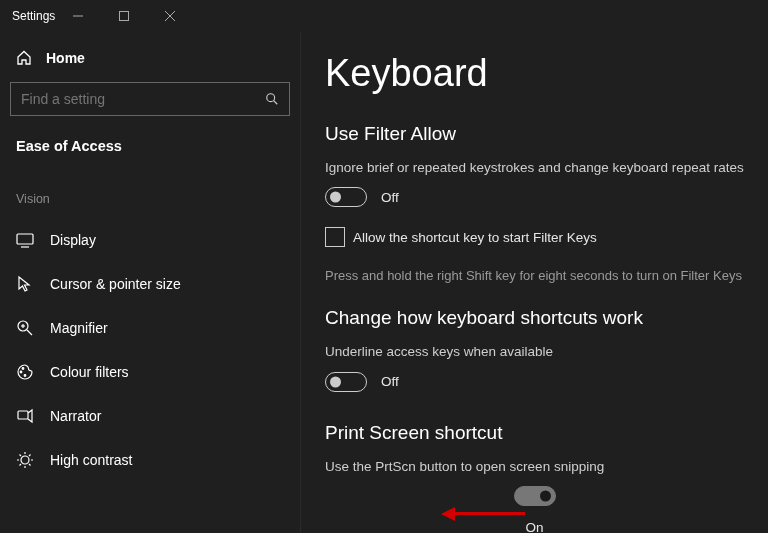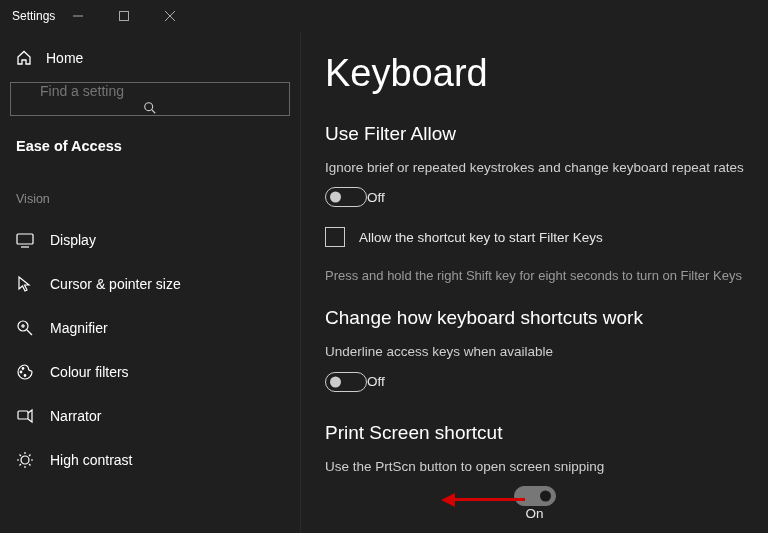--- a/index.html
+++ b/index.html
@@ -4,43 +4,43 @@
 <style>
   * { margin: 0; padding: 0; box-sizing: border-box; font-family: "Segoe UI", Arial, sans-serif; }
   body { background: #1f1f1f; color: #fff; width: 768px; height: 533px; overflow: hidden; display: flex; flex-direction: column; }
   .titlebar { height: 32px; display: flex; align-items: center; padding-left: 12px; }
   .titlebar-title { font-size: 12px; color: #fff; }
   .winbtns { display: flex; }
   .winbtn { width: 46px; height: 32px; display: flex; align-items: center; justify-content: center; color: #ccc; }
   .winbtn svg { width: 10px; height: 10px; stroke: #aaa; stroke-width: 1; fill: none; }
   .content { flex: 1; display: flex; min-height: 0; }
   .sidebar { width: 300px; padding: 8px 10px; overflow: hidden; }
-  .home-row { display: flex; align-items: center; gap: 14px; padding: 10px 6px 16px 6px; }
+  .home-row { display: flex; align-items: center; gap: 14px; padding: 10px 6px 16px 6px; font-weight: bold; }
   .home-row .icon { width: 16px; height: 16px; color: #fff; }
   .home-row span { font-size: 14px; }
-  .searchbox { display: flex; align-items: center; justify-content: space-between; border: 1px solid #666; height: 34px; padding: 0 10px; margin-bottom: 18px; flex-direction: column; }
+  .searchbox { display: flex; align-items: center; justify-content: space-between; border: 1px solid #666; height: 34px; padding: 0 10px; margin-bottom: 18px; }
   .searchbox input { background: transparent; border: none; outline: none; color: #ccc; font-size: 14px; width: 220px; }
   .search-icon { width: 14px; height: 14px; color: #ccc; }
   .sidebar-heading { font-size: 14.5px; font-weight: 700; padding: 4px 6px 24px 6px; }
   .section-label { font-size: 12.5px; color: #8a8a8a; padding: 6px; margin-top: 8px; margin-bottom: 6px; }
   .nav-item { display: flex; align-items: center; gap: 16px; height: 44px; padding: 0 6px; font-size: 14px; color: #fff; cursor: pointer; }
   .nav-item .icon { width: 18px; height: 18px; display: flex; align-items: center; justify-content: center; color: #fff; }
   .main { flex: 1; padding: 20px 24px 0 24px; overflow-y: auto; position: relative; border-left: 1px solid #2a2a2a; }
   .scroll-ind { position: absolute; left: -2px; top: 60px; width: 2px; height: 230px; background: #777; }
   .page-title { font-size: 38px; font-weight: 350; margin-bottom: 28px; }
   .section-title { font-size: 19px; font-weight: 400; margin-bottom: 14px; }
   .desc { font-size: 13.5px; color: #cfcfcf; margin-bottom: 10px; line-height: 1.35; }
   .muted { font-size: 13px; color: #9a9a9a; line-height: 1.4; margin-top: 10px; margin-bottom: 12px; }
-  .toggle-row { display: flex; align-items: center; margin-bottom: 20px; }
+  .toggle-row { display: flex; align-items: center; gap: 14px; margin-bottom: 20px; }
   .toggle { width: 42px; height: 20px; border: 1.5px solid #ccc; border-radius: 20px; position: relative; background: transparent; }
   .toggle-knob { position: absolute; width: 11px; height: 11px; background: #ccc; border-radius: 50%; top: 50%; transform: translateY(-50%); left: 4px; }
   .toggle.on { background: #777; border-color: #777; }
   .toggle.on .toggle-knob { left: auto; right: 4px; background: #1a1a1a; }
   .toggle-label { font-size: 13.5px; color: #e6e6e6; }
-  .checkbox-row { display: flex; align-items: center; gap: 14px; margin-bottom: 20px; }
+  .checkbox-row { display: flex; align-items: center; gap: 8px; margin-bottom: 20px; }
   .checkbox { width: 20px; height: 20px; border: 1.5px solid #ccc; }
   .checkbox-label { font-size: 13.5px; color: #e6e6e6; }
   .section-spacer { height: 10px; }
   .arrow-annot { position: absolute; left: 120px; bottom: 14px; display: flex; align-items: center; }
   .arrow-line { width: 70px; height: 3px; background: #d40000; }
   .arrow-head { width: 0; height: 0; border-top: 7px solid transparent; border-bottom: 7px solid transparent; border-right: 14px solid #d40000; margin-left: -4px; }
   .arrow-annot-inner { display:flex; align-items:center; }
 </style>
 </head>
 <body>

